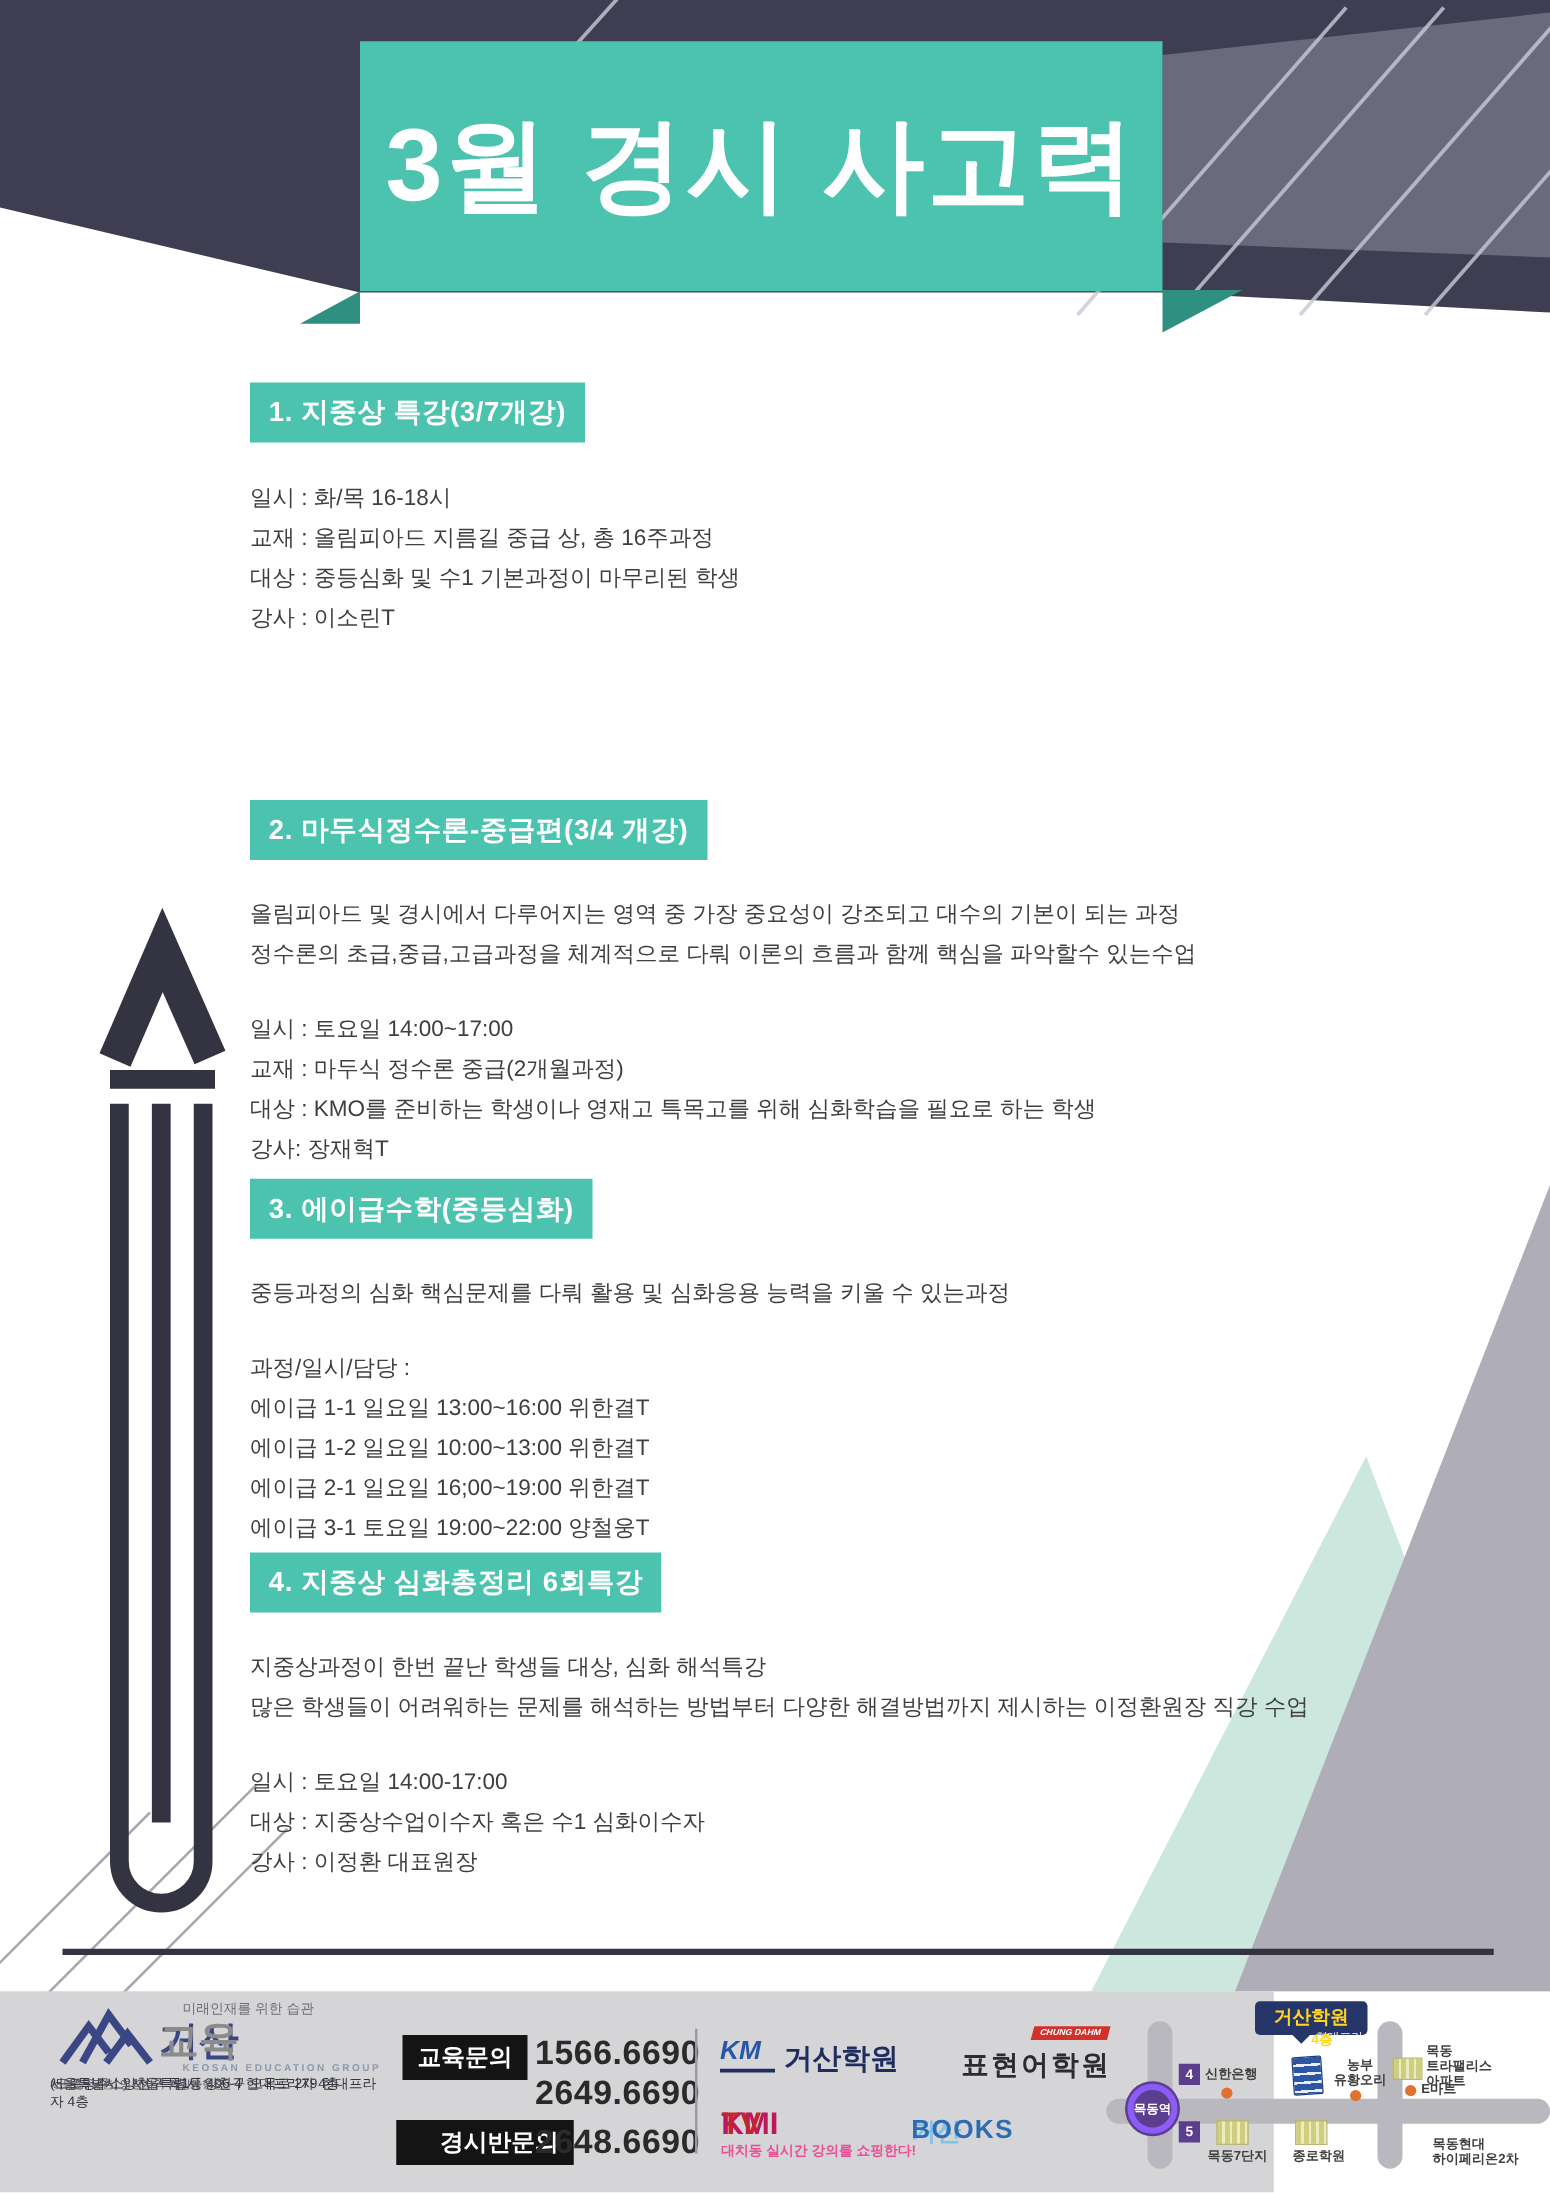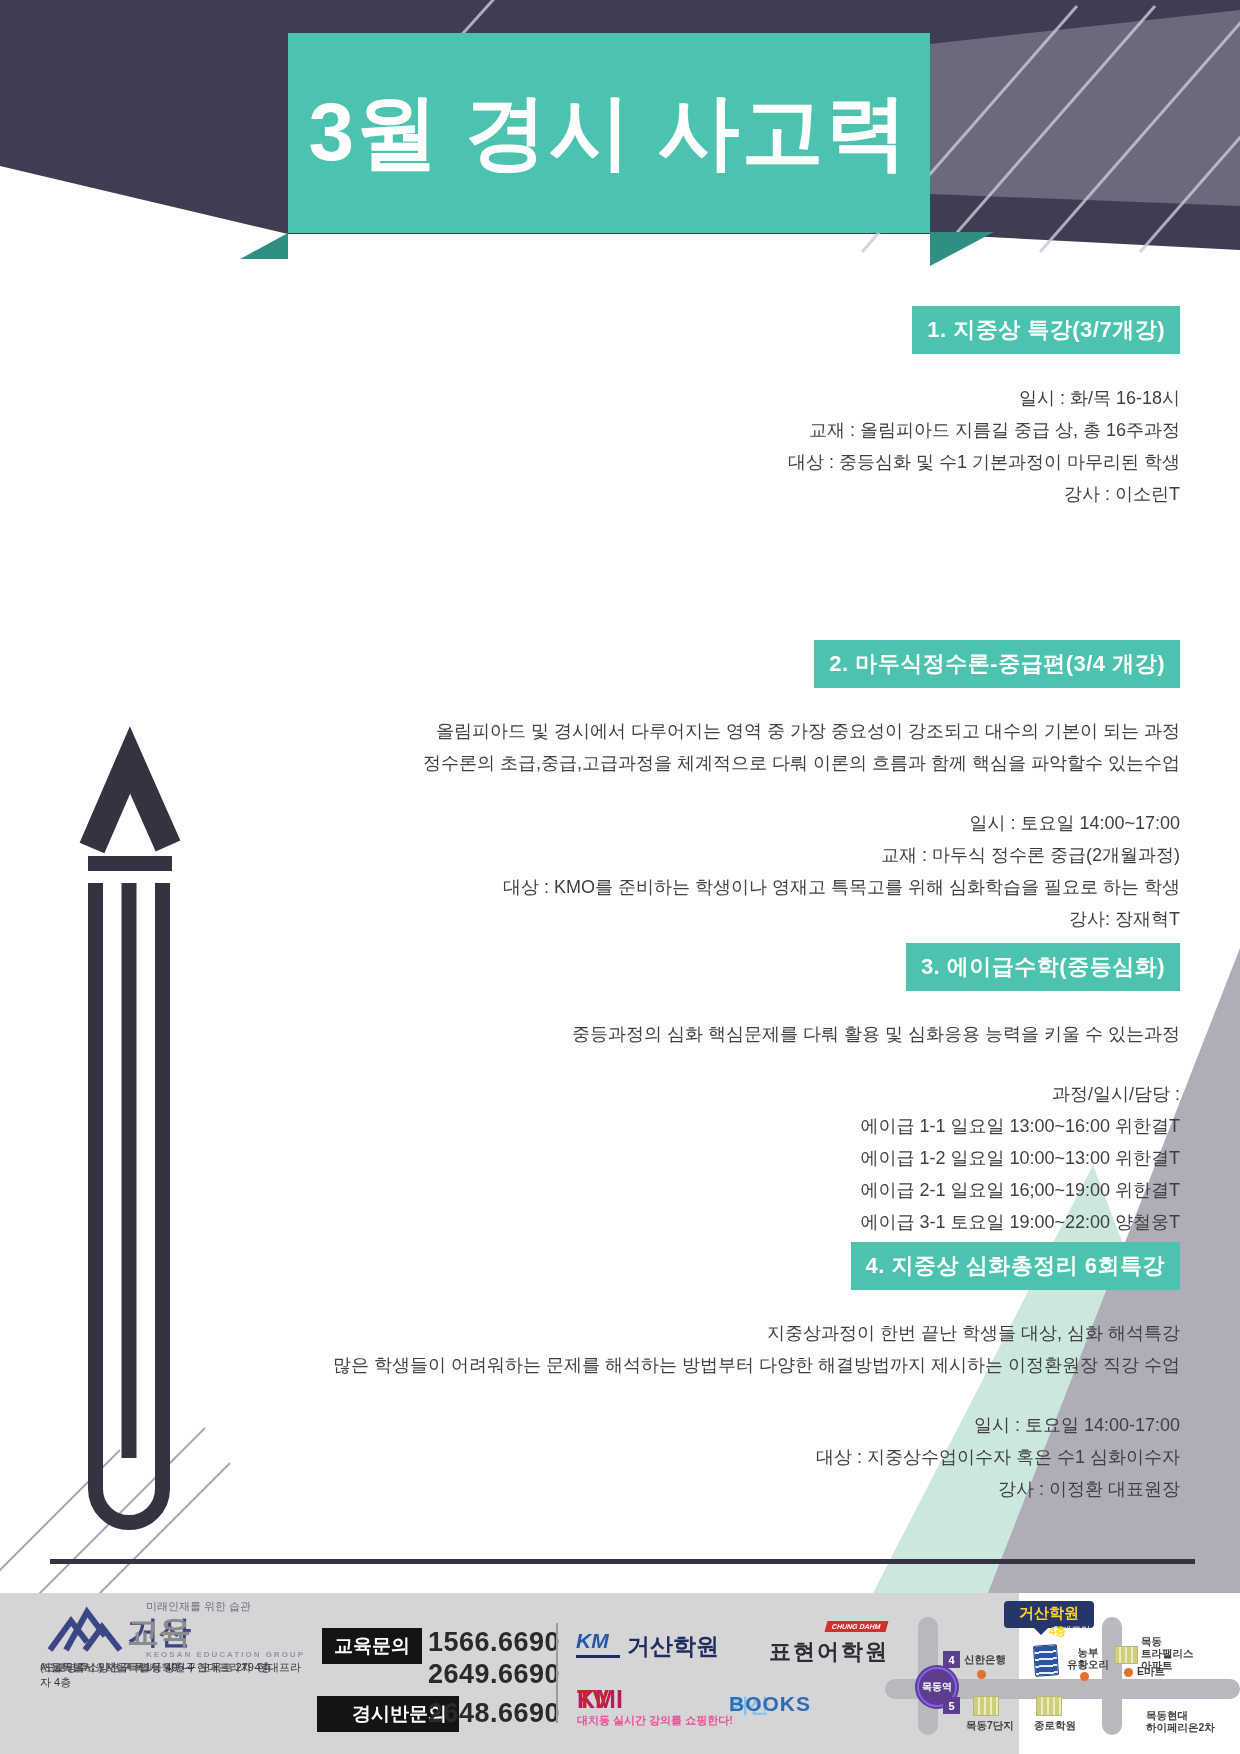--- a/index.html
+++ b/index.html
@@ -4,21 +4,21 @@
 <style>
   html,body{margin:0;padding:0;}
   body{font-family:"Liberation Sans","DejaVu Sans",sans-serif;}
   .page{position:relative;width:1240px;height:1754px;background:#ffffff;overflow:hidden;}
   .decor{position:absolute;left:0;top:0;z-index:0;}
   
   .banner{position:absolute;left:288px;top:33px;width:642px;height:200px;z-index:2;
     background:var(--teal,#4CC3AE);display:flex;align-items:center;justify-content:center;}
   .banner h1{margin:0;font-size:82px;font-weight:800;color:#ffffff;letter-spacing:2px;white-space:nowrap;}
   
-  .sec{position:absolute;left:200px;width:980px;z-index:1;text-align:right;}
+  .sec{position:absolute;left:200px;width:980px;z-index:1;}
   .s1{top:306px}.s2{top:640px}.s3{top:943px}.s4{top:1242px}
   .badge{display:inline-block;background:var(--teal,#4CC3AE);color:#fff;
     font-size:22px;font-weight:700;padding:9px 15px;letter-spacing:0.5px;}
   .desc{margin-top:27px;}
   .details{margin-top:28px;}
   .line{font-size:18px;line-height:32px;color:var(--ink,#3F3F3F);white-space:nowrap;}
   
   .footer{position:absolute;left:0;top:1593px;width:1019px;height:161px;z-index:3;background:var(--footerBg,#D5D4D7);}
   .footer *{position:absolute;}
   .org-tagline{left:146px;top:6px;font-size:11px;color:#6E6E78;}
@@ -49,22 +49,22 @@
   .books{left:729px;top:99px;white-space:nowrap;}
   .books .b1{font-size:20px;font-weight:800;color:var(--lightBlue,#7EC3E8);}
   .books .b2{font-size:21px;font-weight:900;color:var(--bookBlue,#2B6CB5);letter-spacing:1px;}
   
   .map{left:870px;top:0;width:370px;height:161px;}
   .map *{position:absolute;}
   .road{background:var(--mapRoad,#B9B8BE);border-radius:10px;}
   .hroad{left:15px;top:86px;width:355px;height:20px;}
   .vroad1{left:48px;top:24px;width:20px;height:118px;}
   .vroad2{left:232px;top:24px;width:20px;height:118px;}
-  .station{left:47px;top:74px;width:40px;height:40px;border-radius:50%;background:var(--mapPurple,#5B3E8E);
-    border:2px solid #8b5cf6;box-shadow:0 0 0 2px var(--mapPurple,#5B3E8E);box-sizing:border-box;
+  .station{left:32px;top:74px;width:40px;height:40px;border-radius:50%;background:var(--mapPurple,#5B3E8E);
+    border:5px solid #8b5cf6;box-shadow:0 0 0 2px var(--mapPurple,#5B3E8E);box-sizing:border-box;
     display:flex;align-items:center;justify-content:center;color:#fff;font-size:10px;font-weight:700;}
   .exit{width:17px;height:17px;background:var(--mapPurple,#5B3E8E);color:#fff;font-size:11px;font-weight:700;
     display:flex;align-items:center;justify-content:center;}
   .exit4{left:73px;top:58px;}
   .exit5{left:73px;top:104px;}
   .maplabel{font-size:10.5px;line-height:12px;color:#3F3F3F;white-space:pre-line;font-weight:700;}
   .dot{width:9px;height:9px;border-radius:50%;background:var(--mapOrange,#E2702F);}
   .bld{background:repeating-linear-gradient(90deg,#CFCD7E 0 4px,#EDEBC0 4px 6px);border:1px solid #B9B771;box-sizing:border-box;}
   .bld-blue{left:164px;top:52px;width:24px;height:31px;border-radius:2px;transform:rotate(-4deg);
     background:repeating-linear-gradient(180deg,#2C55A5 0 5px,#E8EEF8 5px 7px);border:1px solid #1F3E7E;box-sizing:border-box;}

